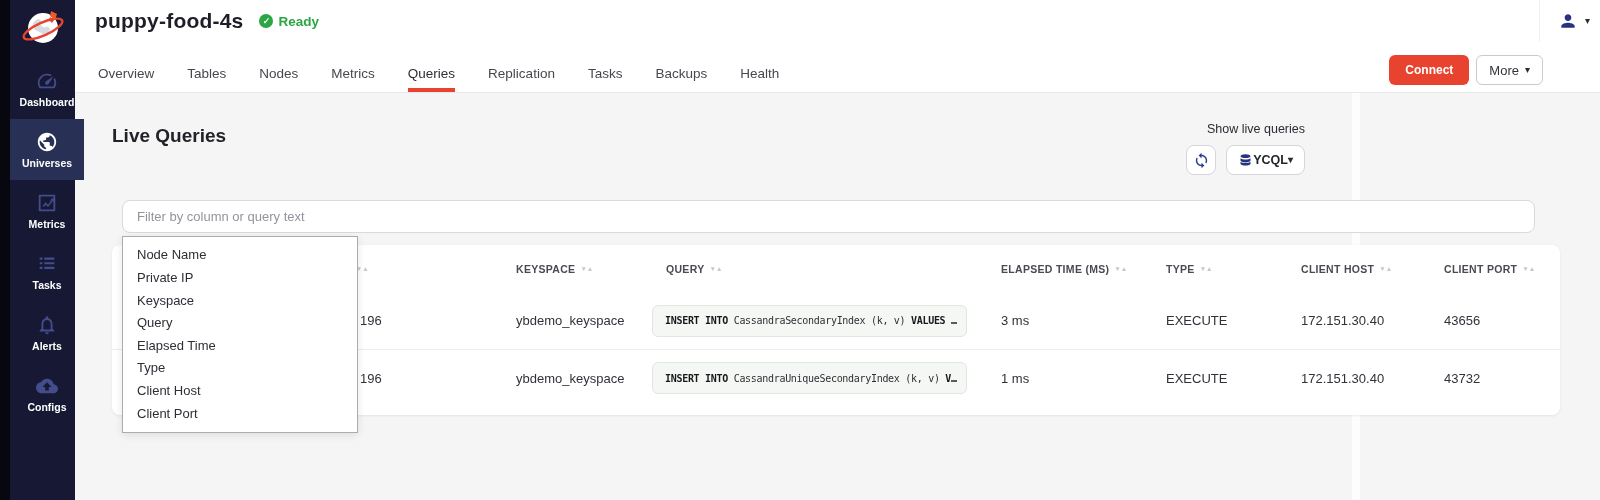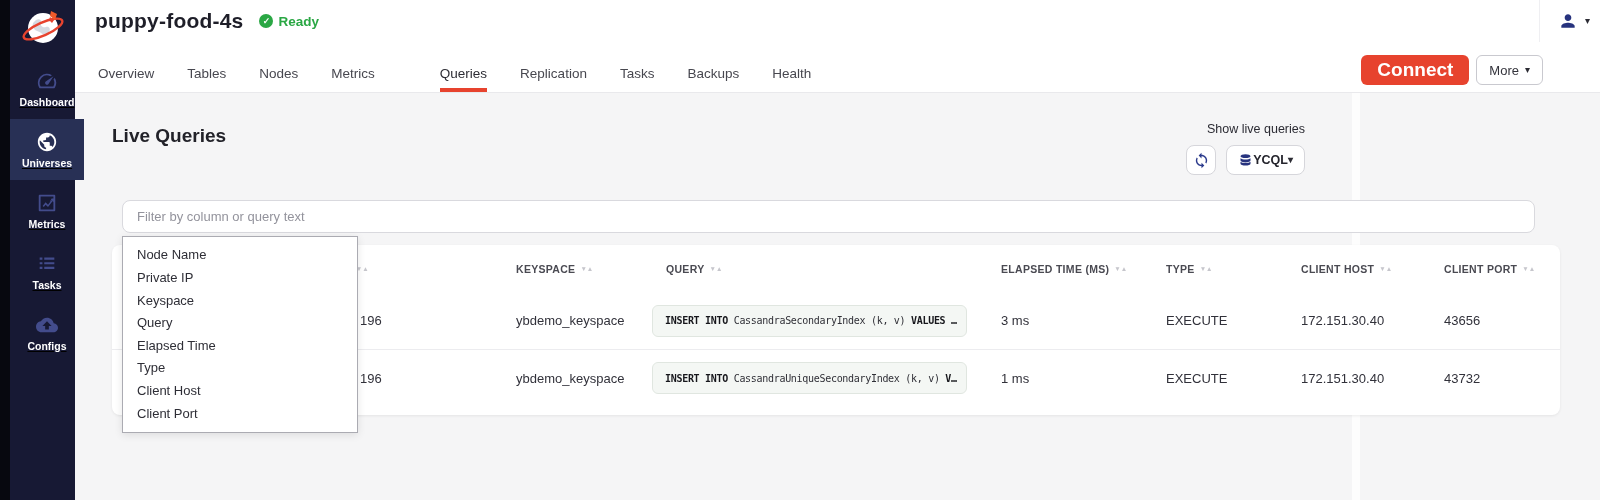--- a/index.html
+++ b/index.html
@@ -6,21 +6,21 @@
   html,body { width:1600px; height:500px; overflow:hidden; background:#fff;
               font-family:"Liberation Sans", sans-serif; }
   .app { position:relative; width:1600px; height:500px; background:#f5f5f6; }
 
   
   .edge-strip { position:absolute; left:0; top:0; width:10px; height:500px; background:#07080f; }
   .sidebar { position:absolute; left:10px; top:0; width:65px; height:500px; background:#171934; }
   .logo { position:absolute; left:11px; top:7px; width:44px; height:44px; cursor:pointer; }
   .side-items { position:absolute; left:0; top:58px; width:65px; }
   .side-item { width:74px; height:61px; display:flex; flex-direction:column; align-items:center;
-               justify-content:center; gap:4px; cursor:pointer;text-decoration:underline; }
+               justify-content:center; gap:4px; cursor:pointer; }
   .side-item .lbl { color:#fff; font-size:10.5px; font-weight:700; }
   .side-item svg { width:22px; height:22px; fill:#434c8c; }
   .side-item.active { background:#283055; }
   .side-item.active svg { fill:#ffffff; }
 
   
   .header { position:absolute; left:75px; top:0; width:1525px; height:93px; background:#fff;
             border-bottom:1px solid #e9e9ec; }
   .title-row { position:absolute; left:20px; top:9px; display:flex; gap:16px; }
   .page-title { font-size:21px; font-weight:700; color:#1e1e28; letter-spacing:.2px; }
@@ -29,24 +29,24 @@
                   font-size:9px; font-weight:700; display:flex; align-items:center; justify-content:center; }
   .status-text { color:#2aa744; font-size:13.5px; font-weight:700; }
   .user-area { position:absolute; right:10px; top:0; height:42px; display:flex; align-items:center;
                gap:7px; padding-left:18px; border-left:1px solid #efeff2; cursor:pointer; }
   .user-area svg { width:20px; height:20px; fill:#27337e; }
   .caret { font-size:10px; color:#2c2c34; line-height:1; }
 
   .tab-bar { position:absolute; left:23px; bottom:0; display:flex; }
   .tab { height:37px; display:flex; align-items:center; margin-right:33px; font-size:13.5px;
          color:#47474f; cursor:pointer; border-bottom:4px solid transparent; padding-top:4px; }
-  .tab.active { border-bottom-color:#e7432e; color:#2d2d35;margin-left:32px; }
+  .tab.active { border-bottom-color:#e7432e; color:#2d2d35; }
   .header-actions { position:absolute; right:57px; bottom:7px; display:flex; gap:7px; }
   .btn-connect { height:30px; padding:0 16px; background:#e7432e; color:#fff; border:none;
-                 border-radius:6px; font-size:19px; font-weight:700; font-family:inherit; cursor:pointer; }
+                 border-radius:6px; font-size:12px; font-weight:700; font-family:inherit; cursor:pointer; }
   .btn-more { height:30px; padding:0 12px; background:#fff; color:#34343c; border:1px solid #c9c9cf;
               border-radius:6px; font-size:13px; font-family:inherit; cursor:pointer;
               display:flex; align-items:center; gap:6px;text-align:right; }
 
   
   .content { position:absolute; left:90px; top:93px; width:1270px; height:407px; background:#f5f5f6; }
   .right-strip { position:absolute; right:0; top:0; width:8px; height:407px; background:#fdfdfd; }
   .section-title { position:absolute; left:22px; top:32px; font-size:19px; font-weight:700; color:#222229; }
   .live-controls { position:absolute; right:55px; top:29px; display:flex; flex-direction:column;
                    align-items:flex-end; }
@@ -125,20 +125,26 @@
         <span class="lbl">Metrics</span>
       </div>
       <div class="side-item">
         <svg viewBox="0 0 24 24">
             <path d="M4 5h3v2.4H4zM9 5h11v2.4H9zM4 10h3v2.4H4zM9 10h11v2.4H9zM4 15h3v2.4H4zM9 15h11v2.4H9z"></path>
           </svg>
         <span class="lbl">Tasks</span>
       </div>
       <div class="side-item">
         <svg viewBox="0 0 24 24">
+            <path d="M12 22c1.1 0 2-.9 2-2h-4c0 1.1.9 2 2 2zm6-6v-5c0-3.07-1.63-5.64-4.5-6.32V4c0-.83-.67-1.5-1.5-1.5s-1.5.67-1.5 1.5v.68C7.64 5.36 6 7.92 6 11v5l-2 2v1h16v-1l-2-2zm-2 1H8v-6c0-2.48 1.51-4.5 4-4.5s4 2.02 4 4.5v6z"></path>
+          </svg>
+        <span class="lbl">Alerts</span>
+      </div>
+      <div class="side-item">
+        <svg viewBox="0 0 24 24">
             <path d="M19.35 10.04C18.67 6.59 15.64 4 12 4 9.11 4 6.6 5.64 5.35 8.04 2.34 8.36 0 10.91 0 14c0 3.31 2.69 6 6 6h13c2.76 0 5-2.24 5-5 0-2.64-2.05-4.78-4.65-4.96zM14 13v4h-4v-4H7l5-5 5 5h-3z"></path>
           </svg>
         <span class="lbl">Configs</span>
       </div>
     </div>
   </div>
 
   <div class="header">
     <div class="title-row">
       <span class="page-title">puppy-food-4s</span>

